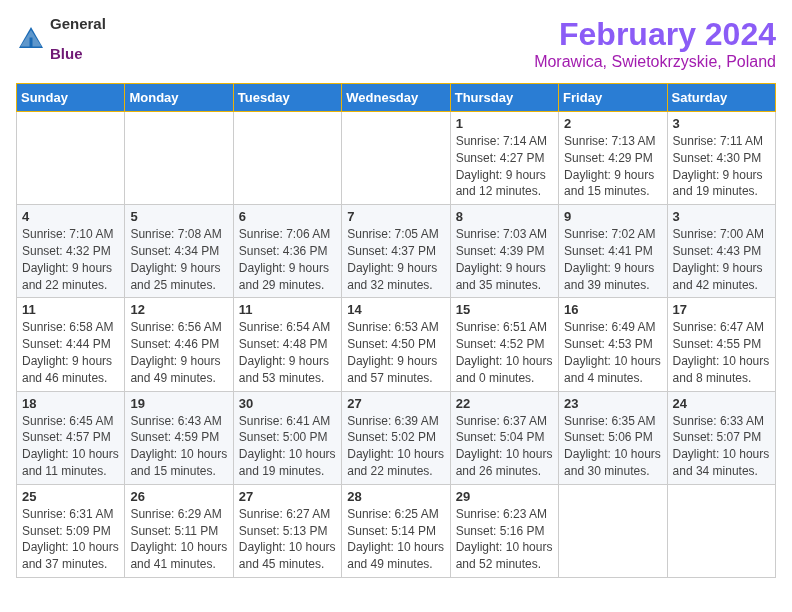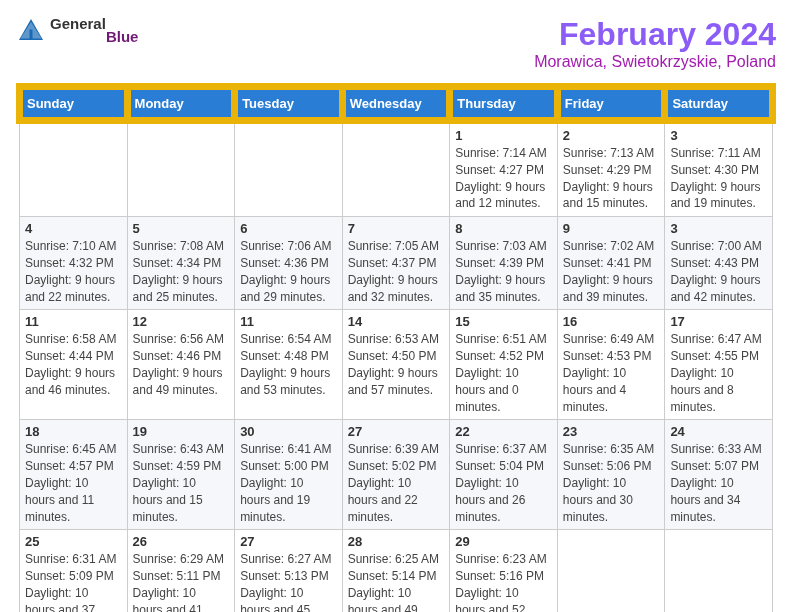--- a/index.html
+++ b/index.html
@@ -16,20 +16,21 @@
       align-items: flex-start;
       margin-bottom: 12px;
     }
     .logo {
       display: flex;
       align-items: center;
       gap: 4px;
     }
     .logo-text {
       display: flex;
+      flex-direction: column;
       line-height: 1.1;
     }
     .logo-general {
       font-size: 15px;
       font-weight: bold;
       color: #333;
     }
     .logo-blue {
       font-size: 15px;
       font-weight: bold;
@@ -56,21 +57,21 @@
       width: 100%;
       border-collapse: collapse;
       border: 1px solid #ccc;
     }
     .calendar-table th {
       background-color: #2a7dd4;
       color: #fff;
       font-size: 13px;
       padding: 6px 4px;
       text-align: left;
-      border: 7px solid #eab308;
+      border: 1px solid #eab308;
       margin-top: 48px;
     }
     .calendar-table td {
       border: 1px solid #ccc;
       vertical-align: top;
       padding: 4px 5px;
       font-size: 10.5px;
       color: #333;
       width: calc(100% / 7);
       height: 80px;

